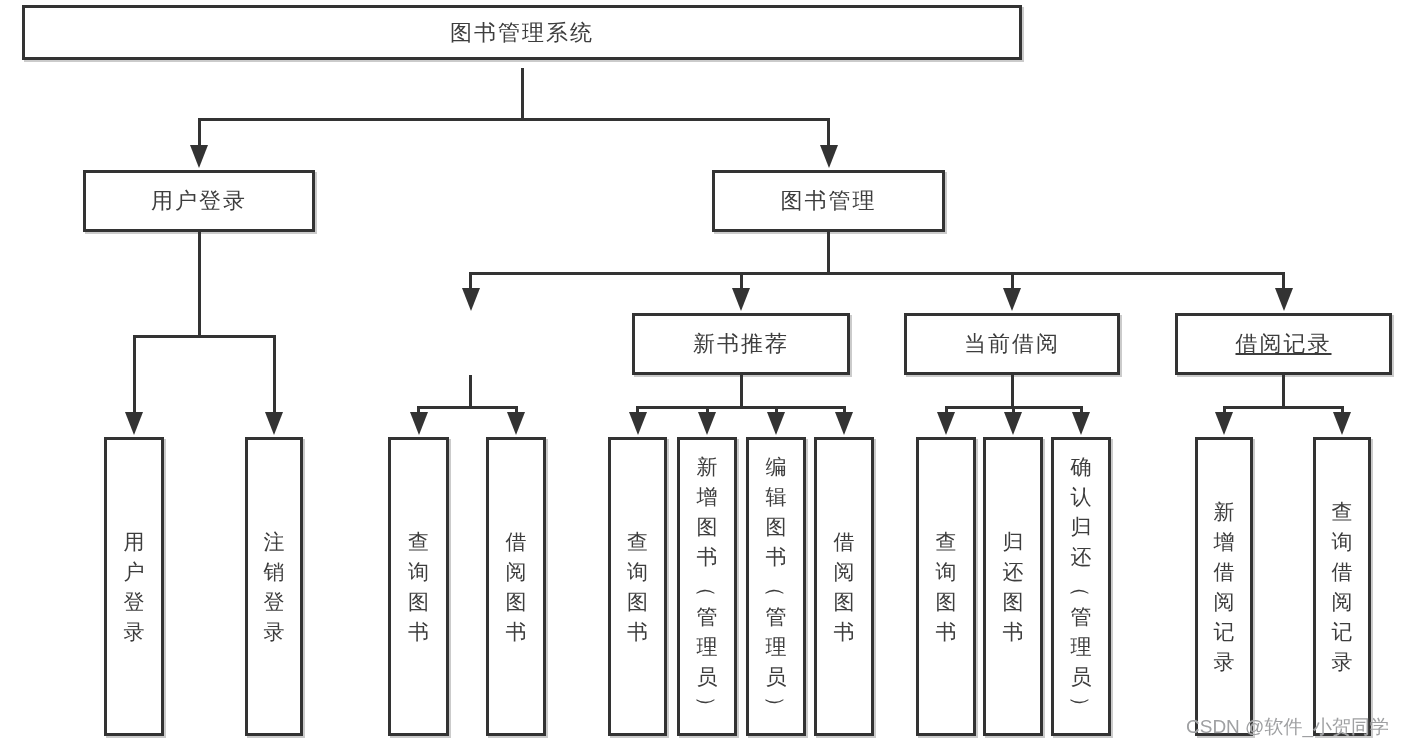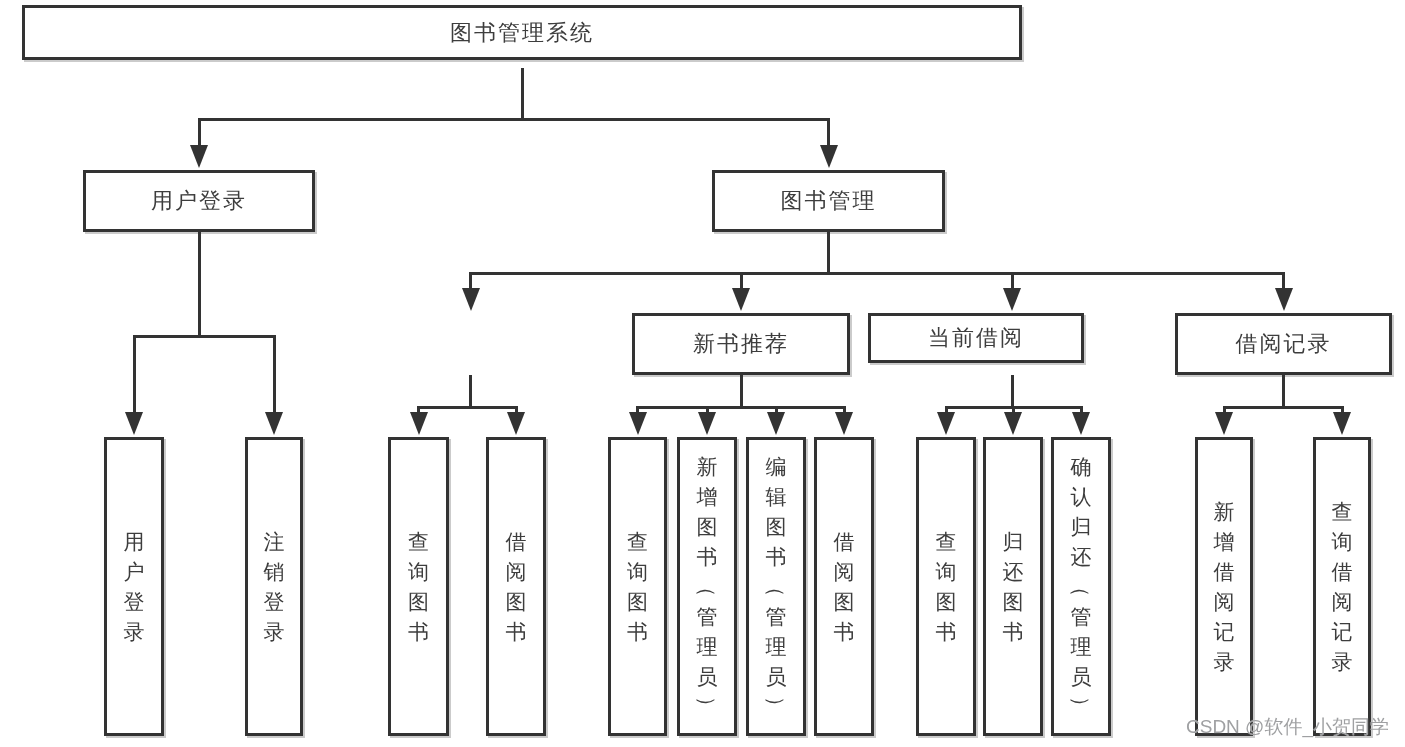--- a/index.html
+++ b/index.html
@@ -42,22 +42,22 @@
 </style>
 </head>
 <body>
 
 <div id="canvas" style="--line: #333333; --text: #3d3d3d; --bg: #ffffff; --wm: #9fa0a2;">
   <div class="watermark">CSDN @软件_小贺同学</div>
 <div class="node h" style="left: 22px; top: 5px; width: 1000px; height: 55px;">图书管理系统</div>
     <div class="node h" style="left: 83px; top: 170px; width: 232px; height: 62px;">用户登录</div>
     <div class="node h" style="left: 712px; top: 170px; width: 233px; height: 62px;">图书管理</div>
     <div class="node h" style="left: 632px; top: 313px; width: 218px; height: 62px;">新书推荐</div>
-    <div class="node h" style="left: 868px; top: 313px; width: 216px; height: 50px;">当前借阅</div>
-    <div class="node h" style="left: 1175px; top: 313px; width: 217px; height: 62px;">借阅记录</div>
+    <div class="node h" style="left: 904px; top: 313px; width: 216px; height: 62px;">当前借阅</div>
+    <div class="node h" style="left: 1175px; top: 313px; width: 217px; height: 62px; text-decoration: underline;">借阅记录</div>
     <div class="node v" style="left: 104px; top: 437px; width: 60px; height: 299px;">
       <span class="ch">用</span>
       <span class="ch">户</span>
       <span class="ch">登</span>
       <span class="ch">录</span>
     </div>
     <div class="node v" style="left: 245px; top: 437px; width: 58px; height: 299px;">
       <span class="ch">注</span>
       <span class="ch">销</span>
       <span class="ch">登</span>

